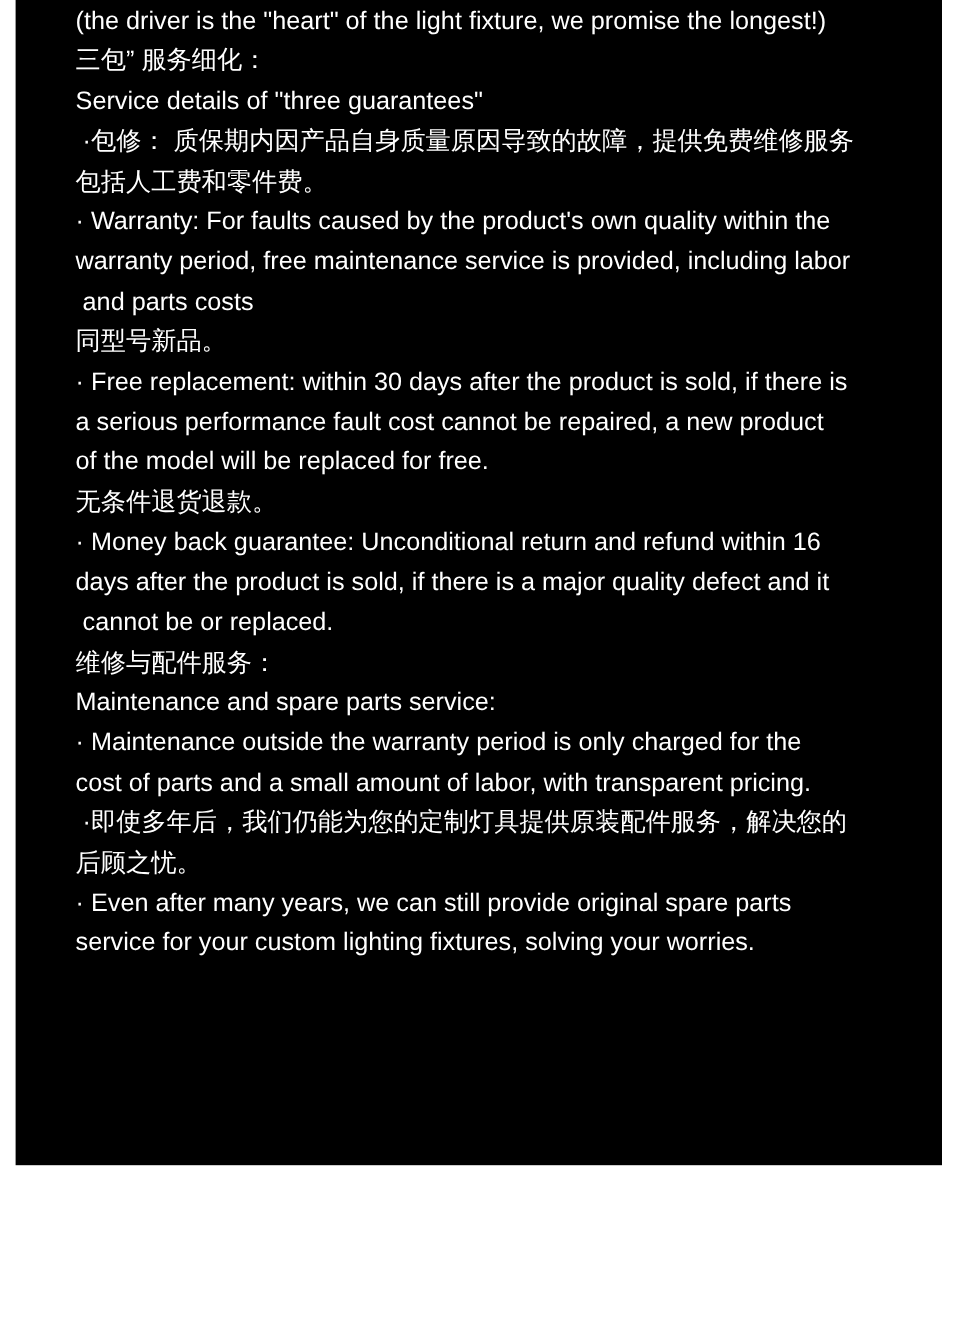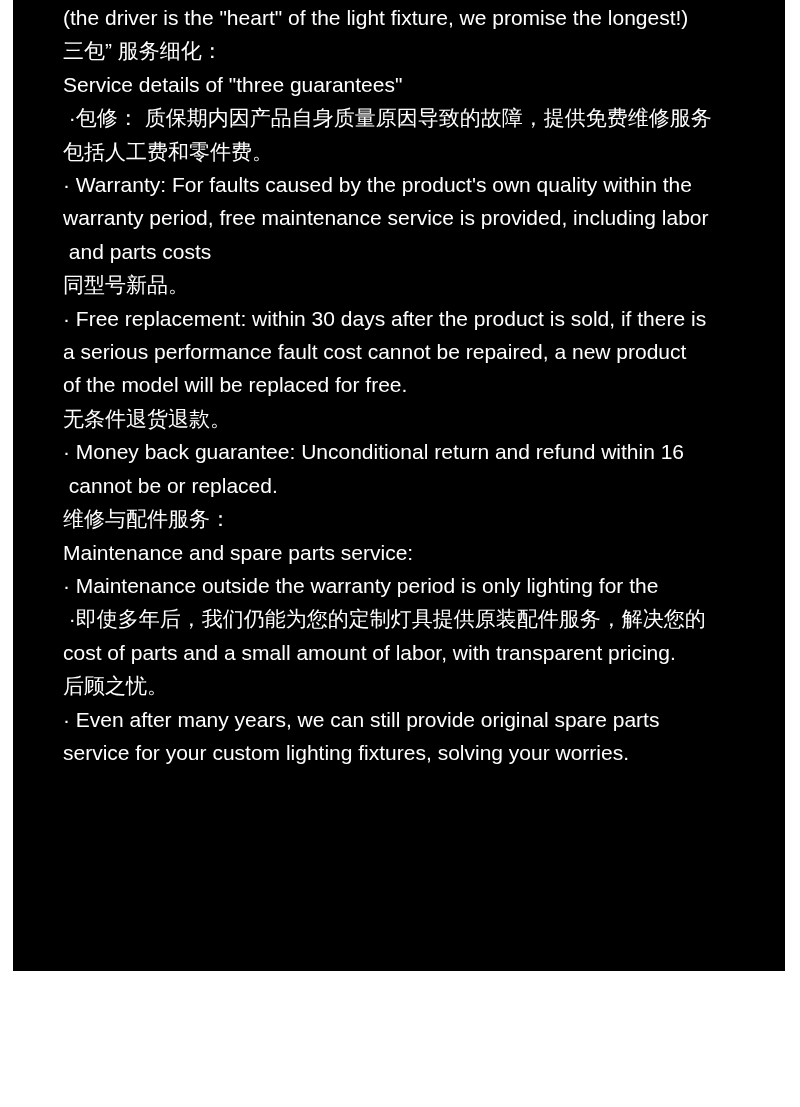--- a/index.html
+++ b/index.html
@@ -52,23 +52,24 @@
     <div class="line">包括人工费和零件费。</div>
     <div class="line">· Warranty: For faults caused by the product's own quality within the</div>
     <div class="line">warranty period, free maintenance service is provided, including labor</div>
     <div class="line"> and parts costs</div>
     <div class="line">同型号新品。</div>
     <div class="line">· Free replacement: within 30 days after the product is sold, if there is</div>
     <div class="line">a serious performance fault cost cannot be repaired, a new product</div>
     <div class="line">of the model will be replaced for free.</div>
     <div class="line">无条件退货退款。</div>
     <div class="line">· Money back guarantee: Unconditional return and refund within 16</div>
+    <div class="line">days after the product is sold, if there is a major quality defect and it</div>
     <div class="line"> cannot be or replaced.</div>
     <div class="line">维修与配件服务：</div>
     <div class="line">Maintenance and spare parts service:</div>
-    <div class="line">· Maintenance outside the warranty period is only lighting for the</div>
+    <div class="line">· Maintenance outside the warranty period is only charged for the</div>
+    <div class="line">cost of parts and a small amount of labor, with transparent pricing.</div>
     <div class="line"> ·即使多年后，我们仍能为您的定制灯具提供原装配件服务，解决您的</div>
-    <div class="line">cost of parts and a small amount of labor, with transparent pricing.</div>
     <div class="line">后顾之忧。</div>
     <div class="line">· Even after many years, we can still provide original spare parts</div>
     <div class="line">service for your custom lighting fixtures, solving your worries.</div>
   </div>
 </div>
 
 </body></html>

